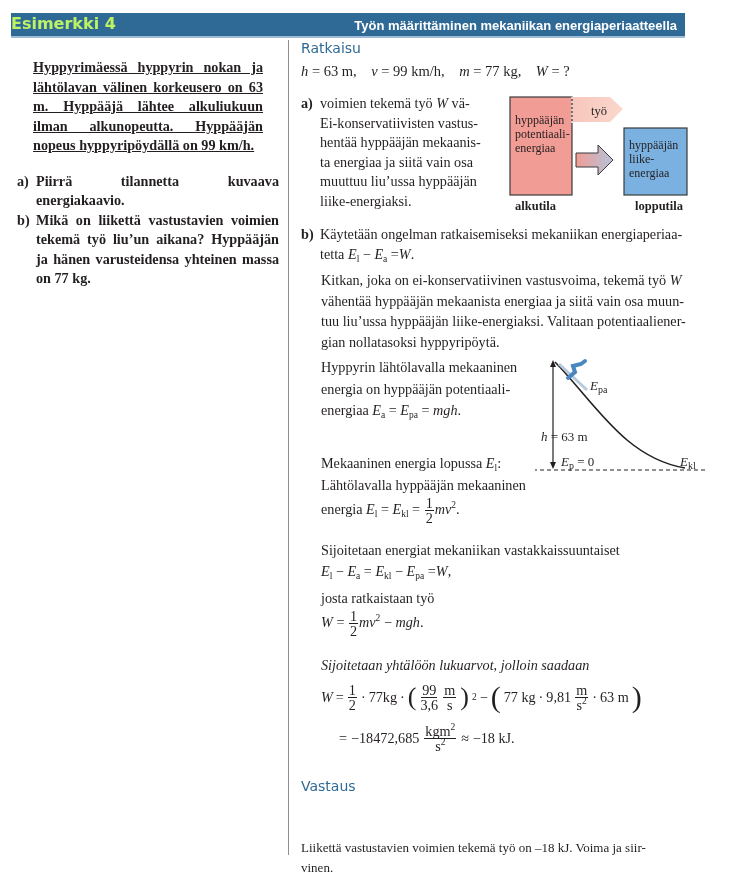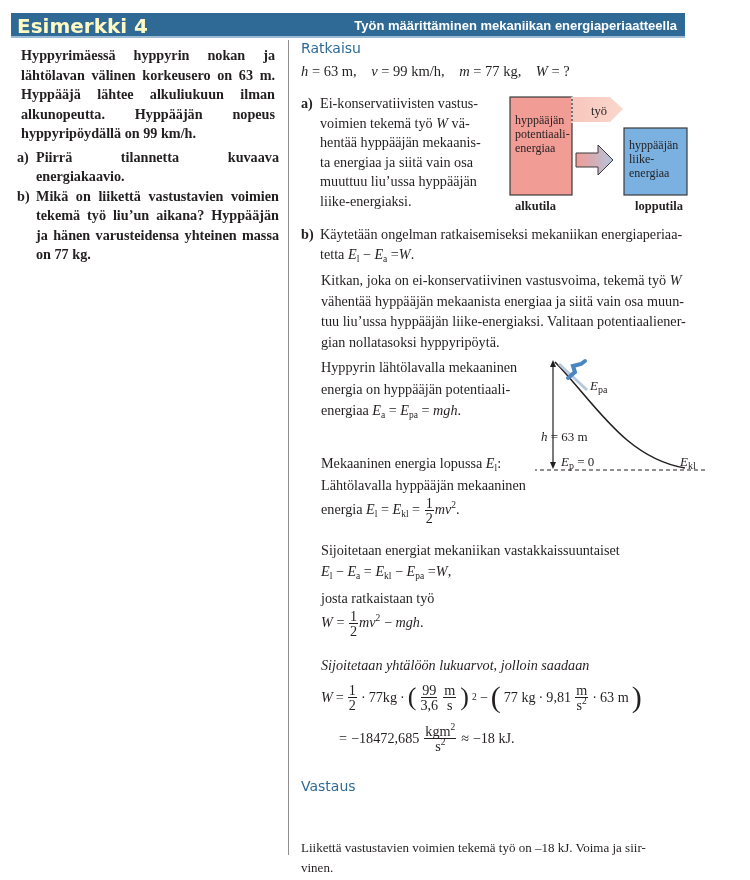--- a/index.html
+++ b/index.html
@@ -2,31 +2,31 @@
 <html><head>
 <meta charset="utf-8">
 <style>
   html, body { margin: 0; padding: 0; background: #ffffff; }
   body { width: 750px; height: 880px; position: relative; overflow: hidden;
          font-family: "DejaVu Serif", "Liberation Serif", serif; color: #231f20; }
   .serif { font-family: "Liberation Serif", "DejaVu Serif", serif; }
 
   .header { position: absolute; left: 11px; top: 13px; width: 674px; height: 23px;
             background: #2f6a96; border-bottom: 2px solid #9dbbd4; }
-  .header .title { position: absolute; left: 6px; top: 1px; color: #fef9c3; font-size: 20px;
+  .header .title { position: absolute; left: 0; top: 1px; color: #bef264; font-size: 16px;
                    font-weight: bold; font-family: "DejaVu Sans", "Liberation Sans", sans-serif; }
   .header .subtitle { position: absolute; right: 8px; top: 5px; color: #fff; font-size: 13px;
                       font-weight: bold; font-family: "Liberation Sans", "DejaVu Sans", sans-serif; }
 
   .divider { position: absolute; left: 288px; top: 40px; width: 1px; height: 815px; background: #8e8e8e; }
 
   .left { position: absolute; left: 17px; top: 42px; width: 262px;
           font-family: "Liberation Serif", serif; font-weight: bold; font-size: 14.2px; line-height: 19.5px;
           text-align: justify; }
-  .left p { margin: 4px; }
+  .left p { margin: 16px; text-decoration: underline; }
   .left .item { display: flex; }
   .left .item .lbl { width: 19px; flex: none; }
   .left .item .txt { flex: 1; text-align: justify; }
   .heading { color: #2f6a96; font-family: "DejaVu Sans", "Liberation Sans", sans-serif; font-size: 14px; }
   .abs { position: absolute; }
   .it { font-style: italic; }
   sub { font-size: 9.5px; vertical-align: -3px; line-height: 0; }
   sup { font-size: 9.5px; vertical-align: 6px; line-height: 0; }
   .frac { display: inline-flex; flex-direction: column; align-items: center; vertical-align: middle;
           line-height: 14px; margin: 0 1px; }
@@ -61,22 +61,22 @@
 <div class="abs serif" style="left:301px; top:63px; font-size:14.5px;">
   <span class="it">h</span><span> = 63 m,</span>
   &nbsp;&nbsp;&nbsp;<span class="it">v</span><span> = 99 km/h,</span>
   &nbsp;&nbsp;&nbsp;<span class="it">m</span><span> = 77 kg,</span>
   &nbsp;&nbsp;&nbsp;<span class="it">W</span><span> = ?</span>
 </div>
 
 <div class="abs serif" style="left:301px; top:94px; font-size:14.2px; line-height:19.5px;">
   <span style="font-weight:bold; position:absolute; left:0;">a)</span>
   <div style="margin-left:19px; white-space:nowrap;">
+    <div><span>voimien tekemä työ</span> <span class="it">W</span> <span>vä-</span></div>
     <div>Ei-konservatiivisten vastus-</div>
-    <div><span>voimien tekemä työ</span> <span class="it">W</span> <span>vä-</span></div>
     <div>hentää hyppääjän mekaanis-</div>
     <div>ta energiaa ja siitä vain osa</div>
     <div>muuttuu liu’ussa hyppääjän</div>
     <div>liike-energiaksi.</div>
   </div>
 </div>
 
 <svg class="abs" style="left:495px; top:95px;" width="215" height="125">
   <defs>
     <linearGradient id="arrowGrad" x1="0" x2="1" y1="0" y2="0">

